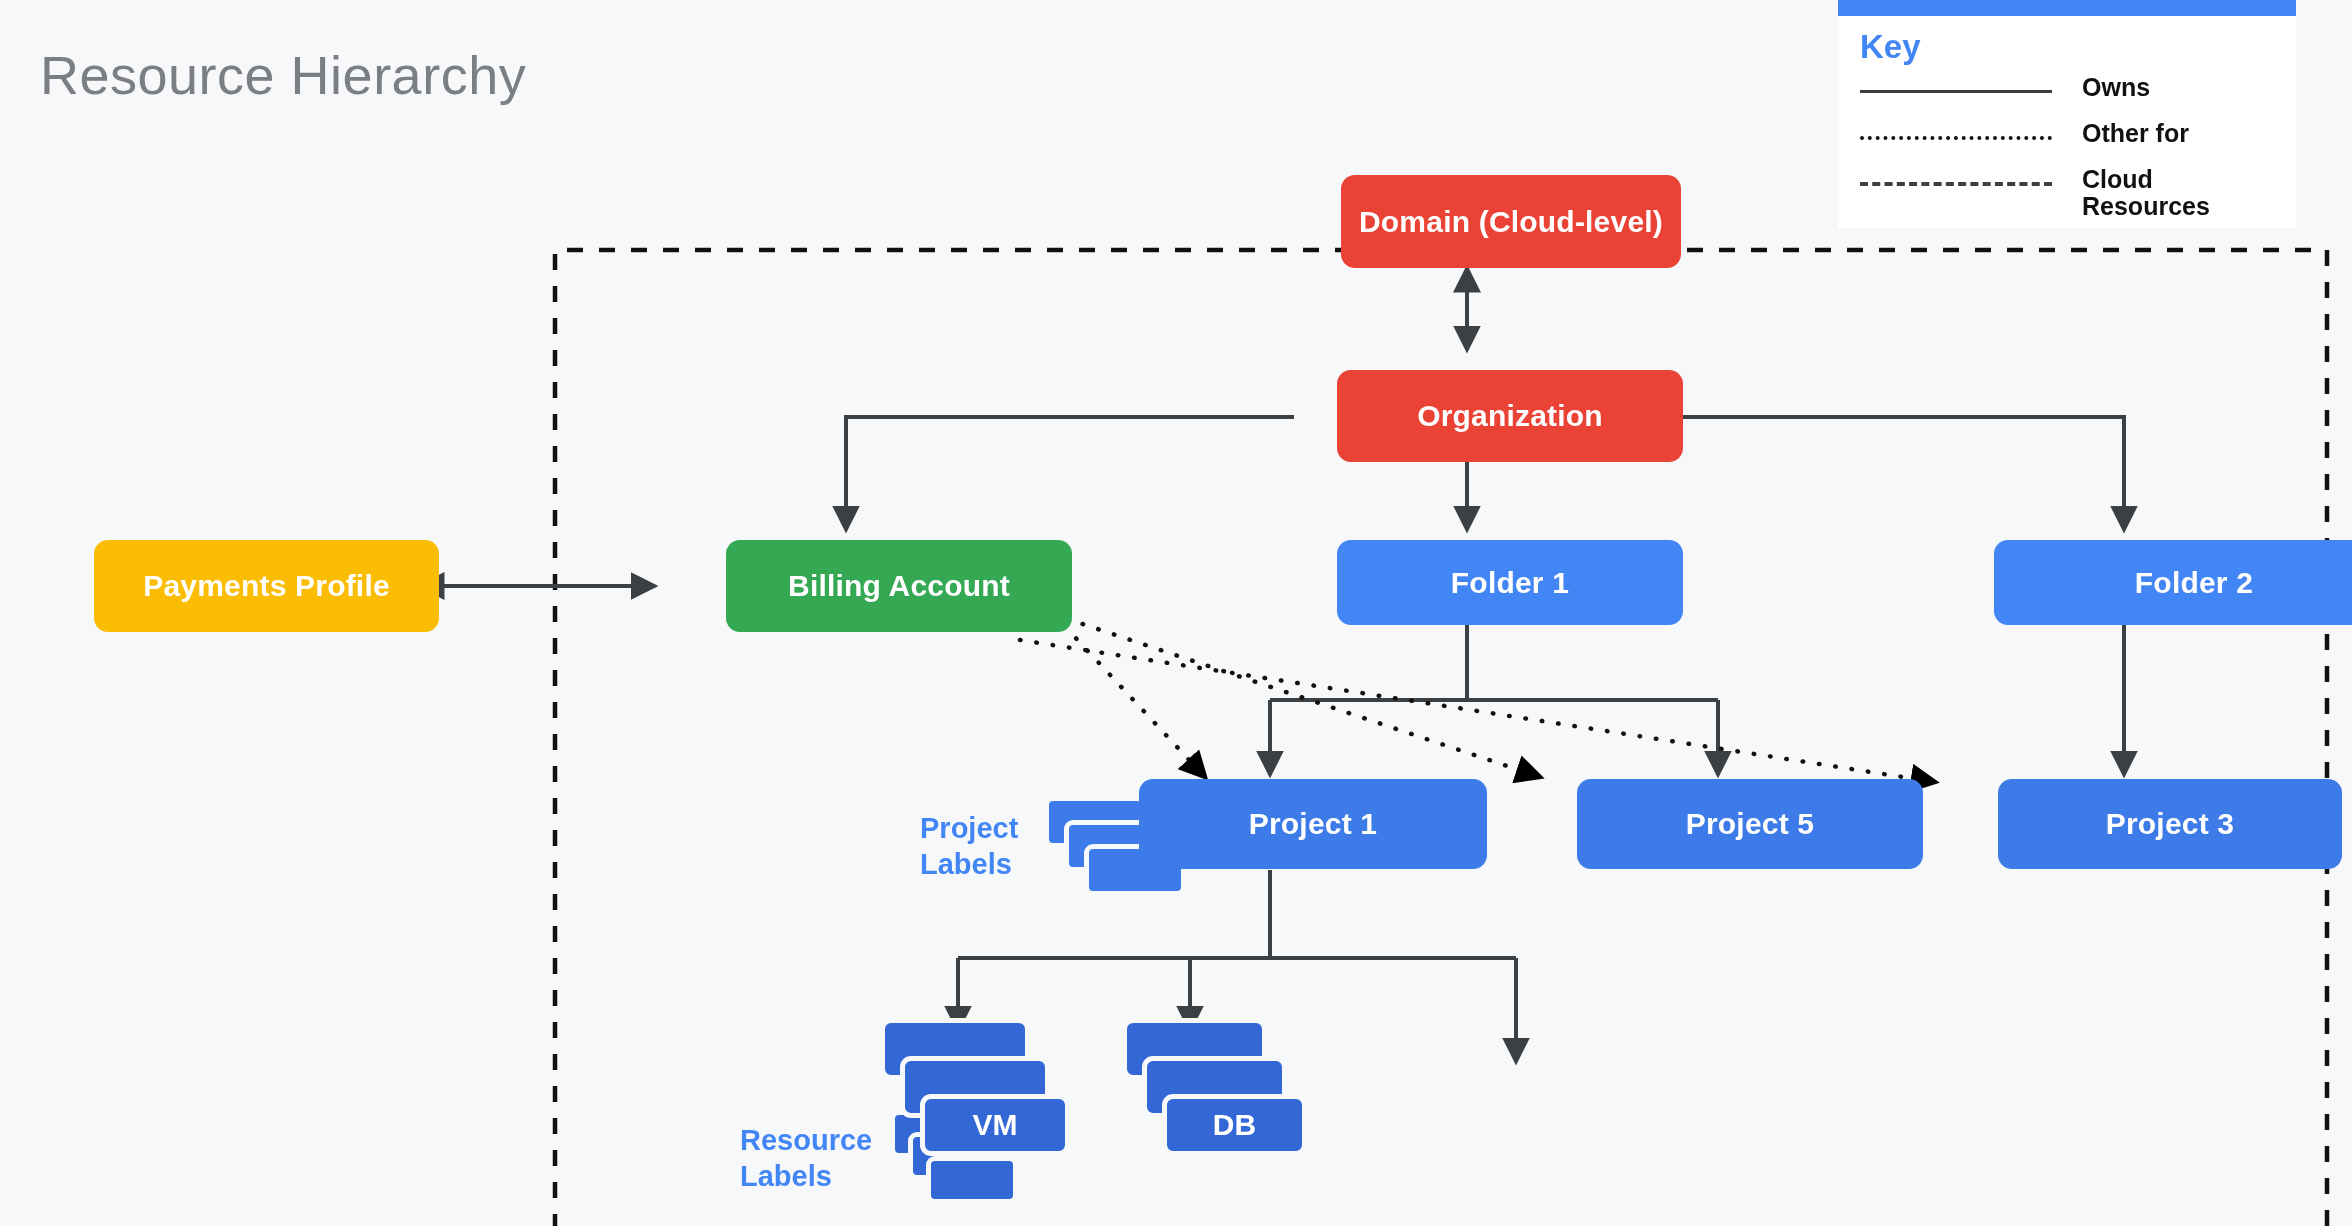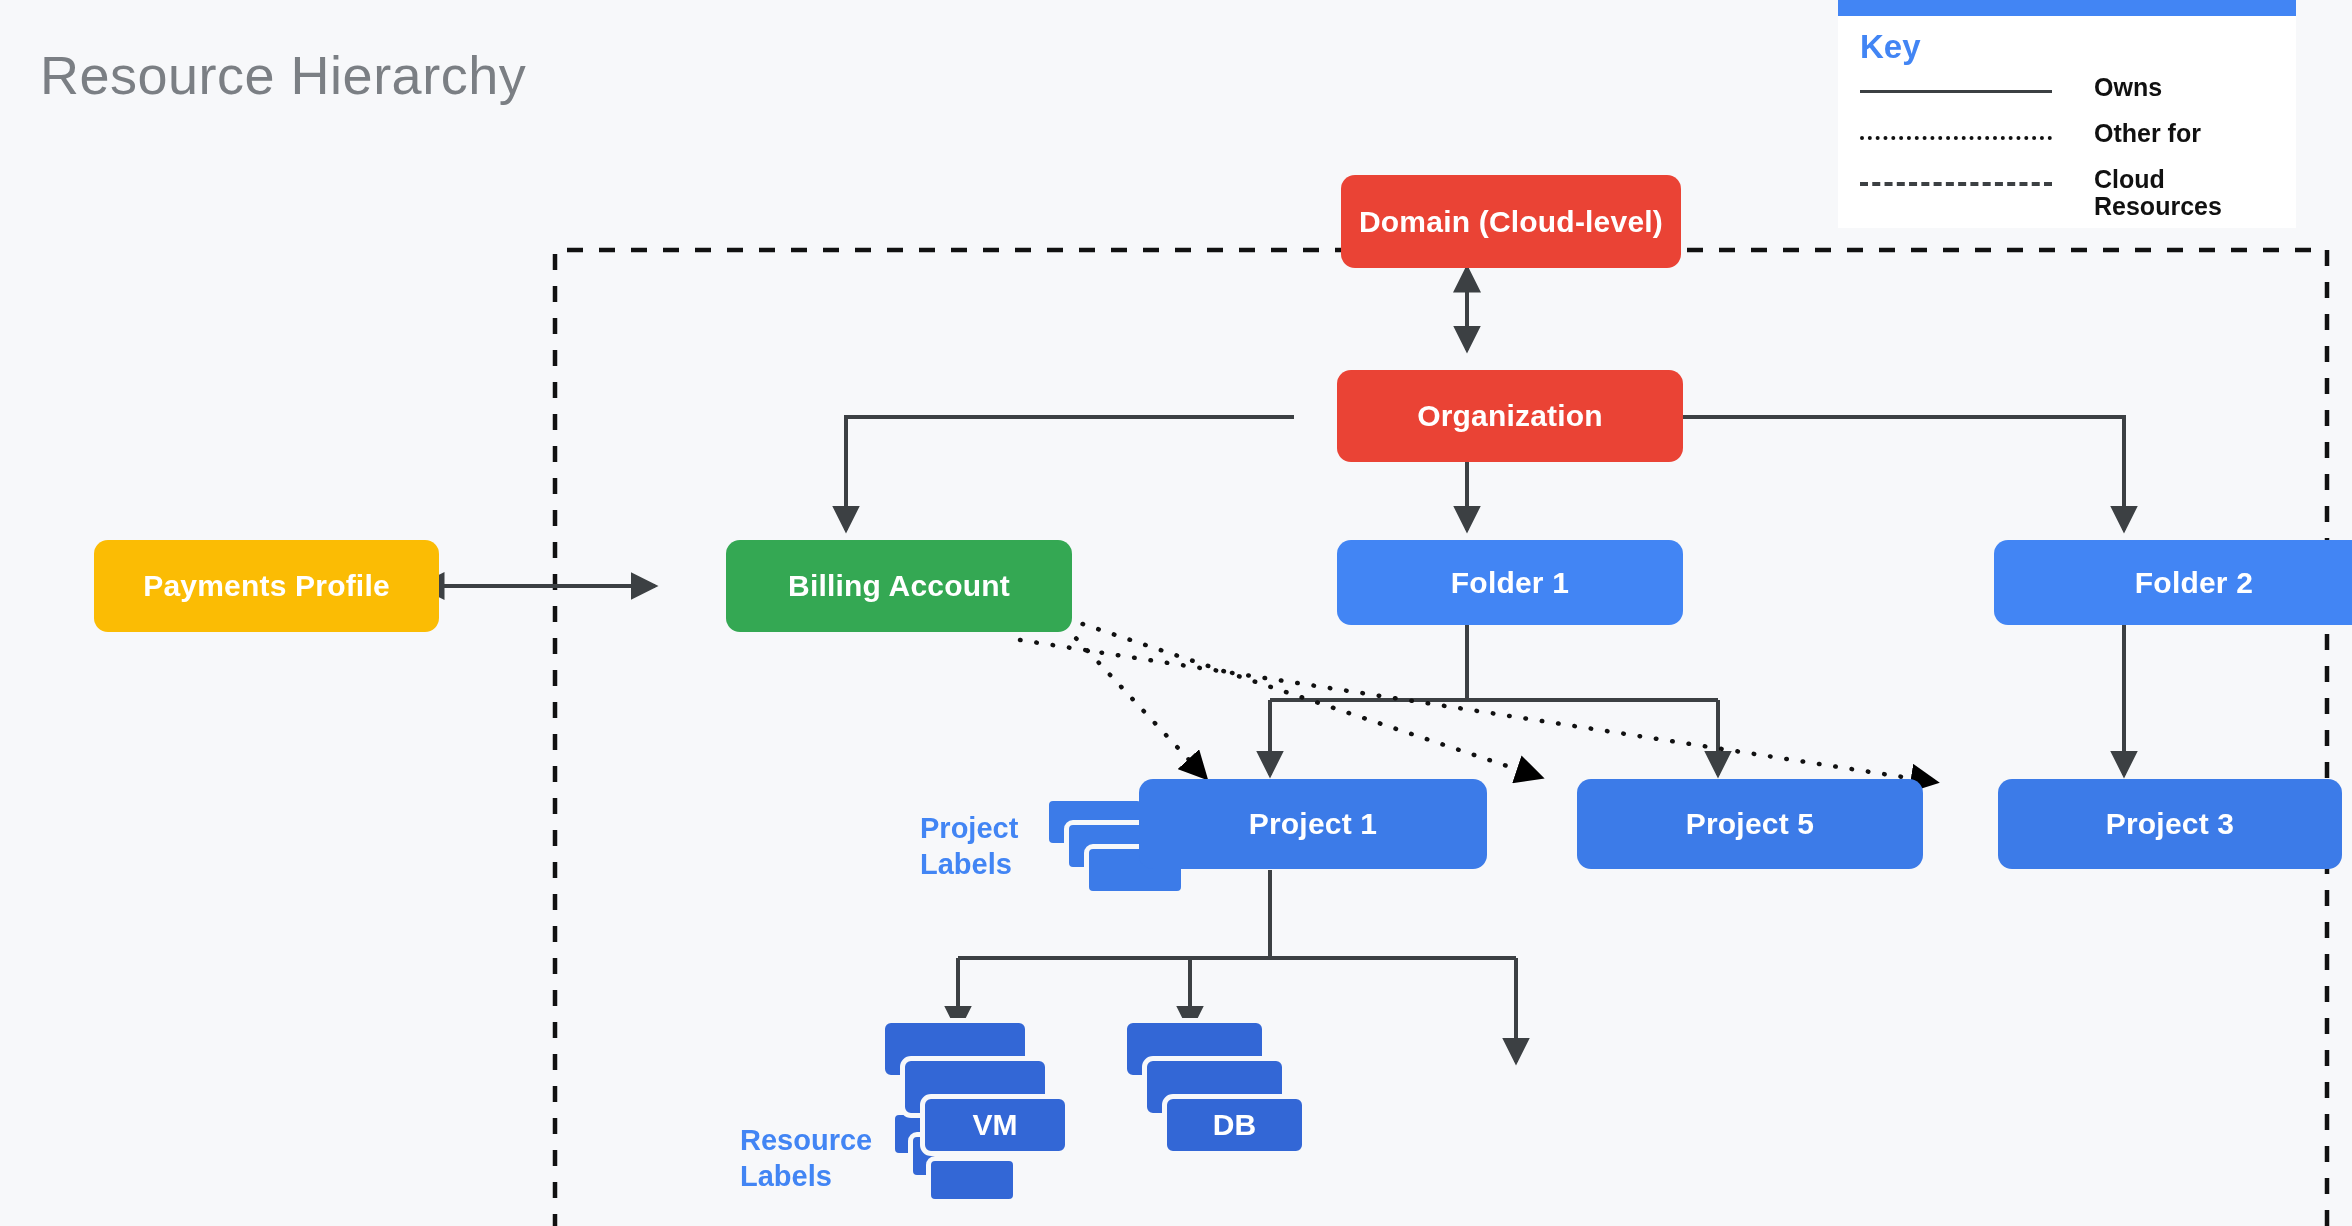--- a/index.html
+++ b/index.html
@@ -73,21 +73,20 @@
     font-size: 33px;
     font-weight: bold;
     padding: 12px 0 2px 22px;
   }
   .key-row {
     display: flex;
     align-items: flex-start;
     padding: 0 0 0 22px;
     margin-top: 6px;
     min-height: 40px;
-    gap: 12px;
   }
   .key-sample {
     width: 192px;
     flex: 0 0 192px;
     height: 28px;
     position: relative;
     margin-top: 4px;
   }
   .key-sample i {
     position: absolute;

